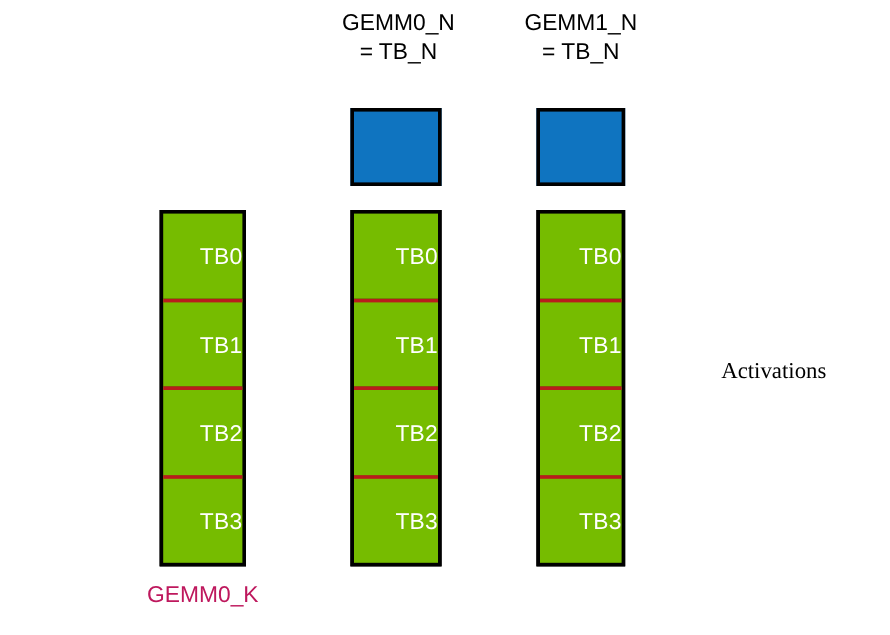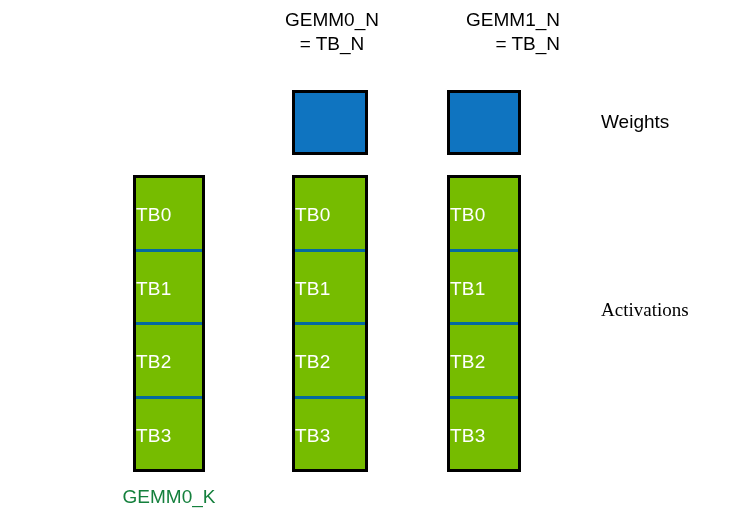--- a/index.html
+++ b/index.html
@@ -21,21 +21,21 @@
     width: 742px;
     height: 385px;
   }
 
   
   .lbl {
     position: absolute;
     font-family: "Liberation Sans", sans-serif;
     font-size: 19px;
     line-height: 23px;
-    color: #15803d;
+    color: #be185d;
     white-space: pre;
   }
   .lbl.center { text-align: center; }
 
   
   .col-header {
     position: absolute;
     text-align: center;
     font-size: 19px;
     line-height: 24px;
@@ -59,29 +59,29 @@
     border: 3px solid #000000;
     background: #000000;
   }
   .activation-cell {
     flex: 1 1 0;
     background: #76BC00;
     position: relative;
     box-sizing: border-box;
   }
   .activation-cell + .activation-cell {
-    border-top: 3px solid #0369a1;
+    border-top: 3px solid #b91c1c;
   }
   .activation-cell span {
     position: absolute;
     left: 0;
     right: 0;
     top: 50%;
     transform: translateY(-40%);
-    text-align: left;
+    text-align: right;
     color: #ffffff;
     font-family: "Liberation Sans", sans-serif;
     font-size: 19px;
     line-height: 22px;
     letter-spacing: 0.2px;
   }
 
   
   .side-label {
     position: absolute;
@@ -91,28 +91,27 @@
   }
 </style>
 </head>
 <body>
 
 <div id="canvas">
 
   <div class="col-header" style="left:256px; top:8px; width:152px;">GEMM0_N
 = TB_N</div>
 
-  <div class="col-header" style="left:408px; top:8px; width:152px;text-align:right;">GEMM1_N
+  <div class="col-header" style="left:408px; top:8px; width:152px;">GEMM1_N
 = TB_N</div>
 
   <div class="weight-box" style="left:292px; top:90px; width:76px; height:65px;"></div>
 
   <div class="weight-box" style="left:447px; top:90px; width:74px; height:65px;"></div>
 
-  <div class="side-label" style="left:601px; top:110px;">Weights</div>
 
   <div class="activation-stack" style="left:133px; top:175px; width:72px; height:297px;">
     <div class="activation-cell">
       <span>TB0</span>
     </div>
     <div class="activation-cell">
       <span>TB1</span>
     </div>
     <div class="activation-cell">
       <span>TB2</span>

